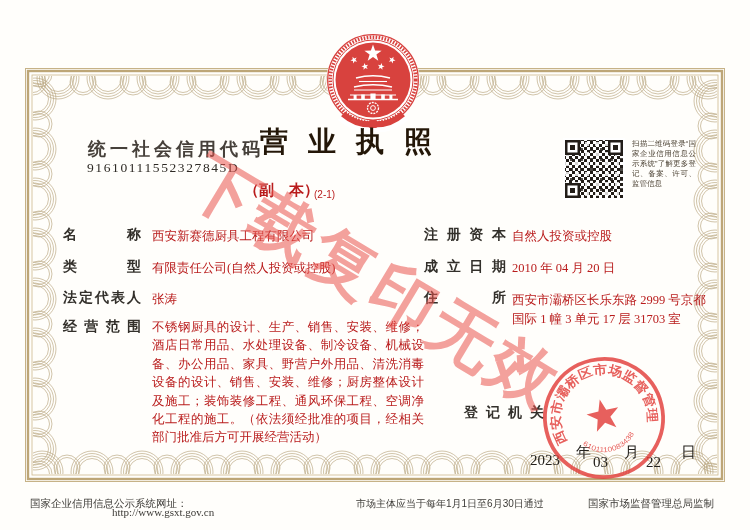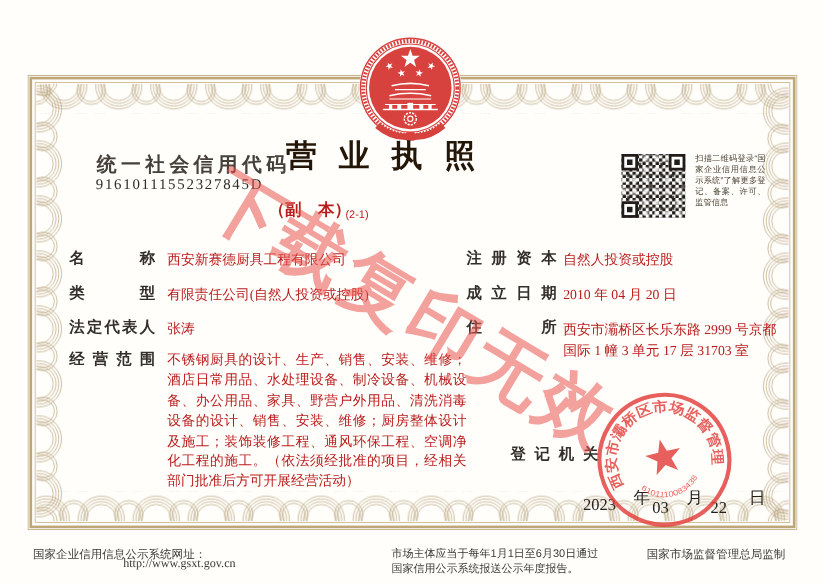--- a/index.html
+++ b/index.html
@@ -206,15 +206,14 @@
   <span class="d-day">22</span>
   <span class="d-dlab">日</span>
 </div>
 
 <div class="abs watermark">下载复印无效</div>
 
 <div class="abs footer f-site">国家企业信用信息公示系统网址：</div>
 <div class="abs footer f-url">http://www.gsxt.gov.cn</div>
 <div class="abs footer f-notice">
   <div>市场主体应当于每年1月1日至6月30日通过</div>
-  <div>国家信用公示系统报送公示年度报告。</div>
 </div>
 <div class="abs footer f-producer">国家市场监督管理总局监制</div>
 
 </body></html>

